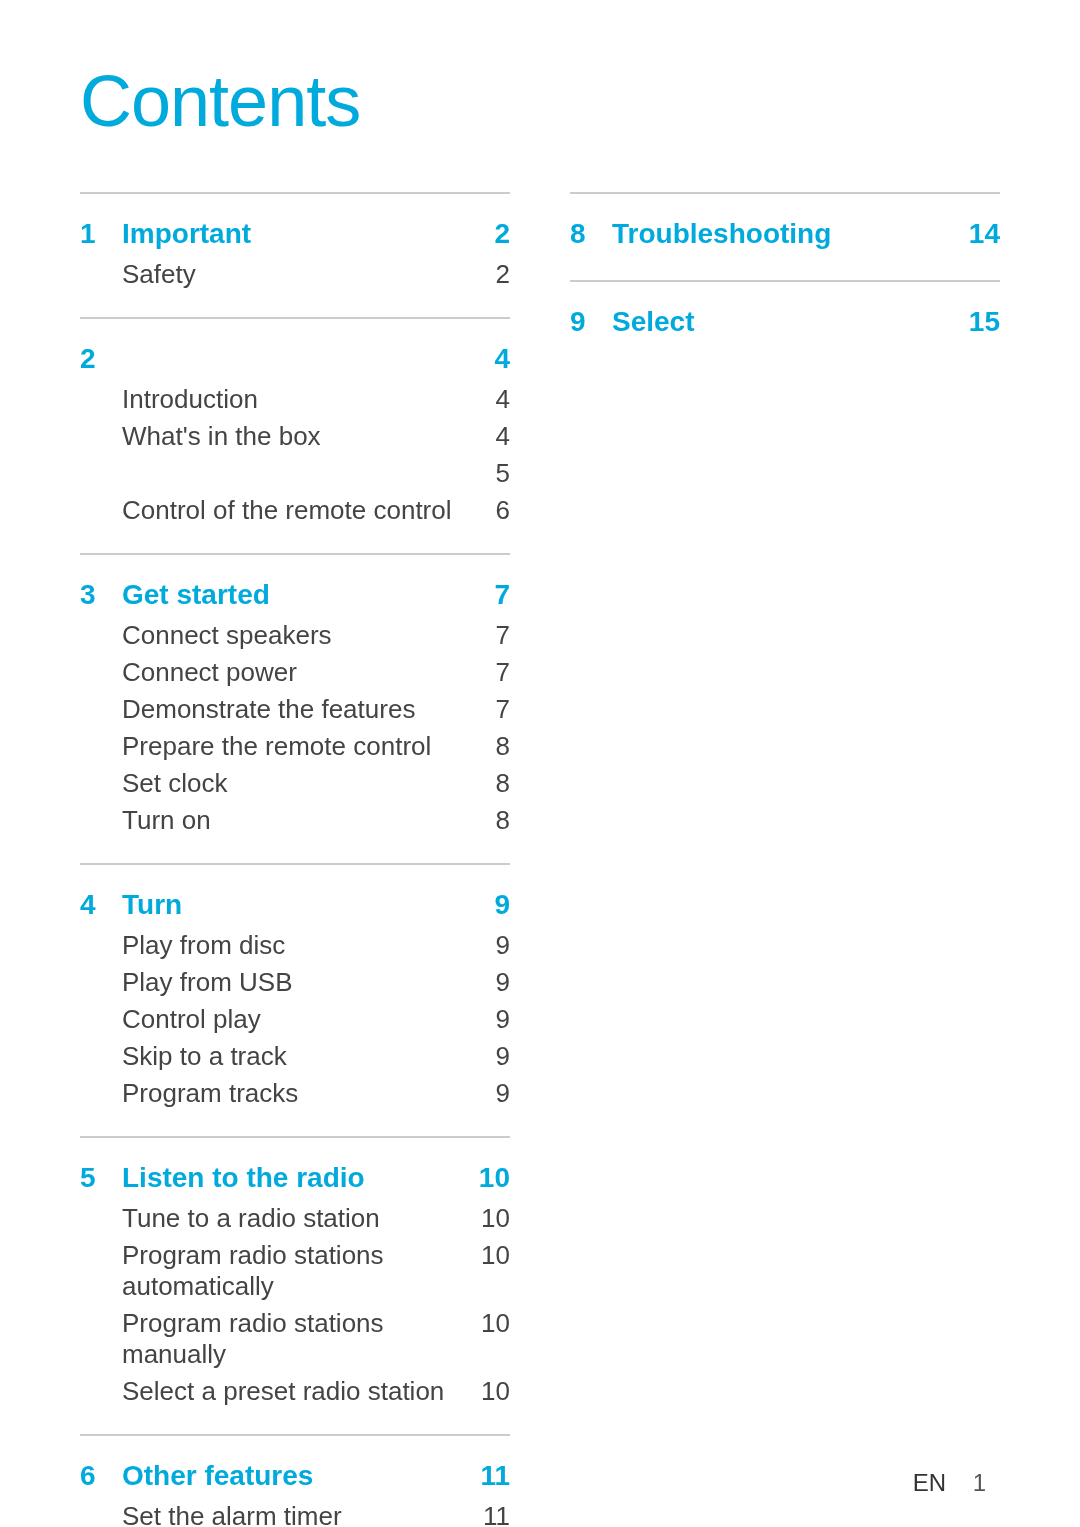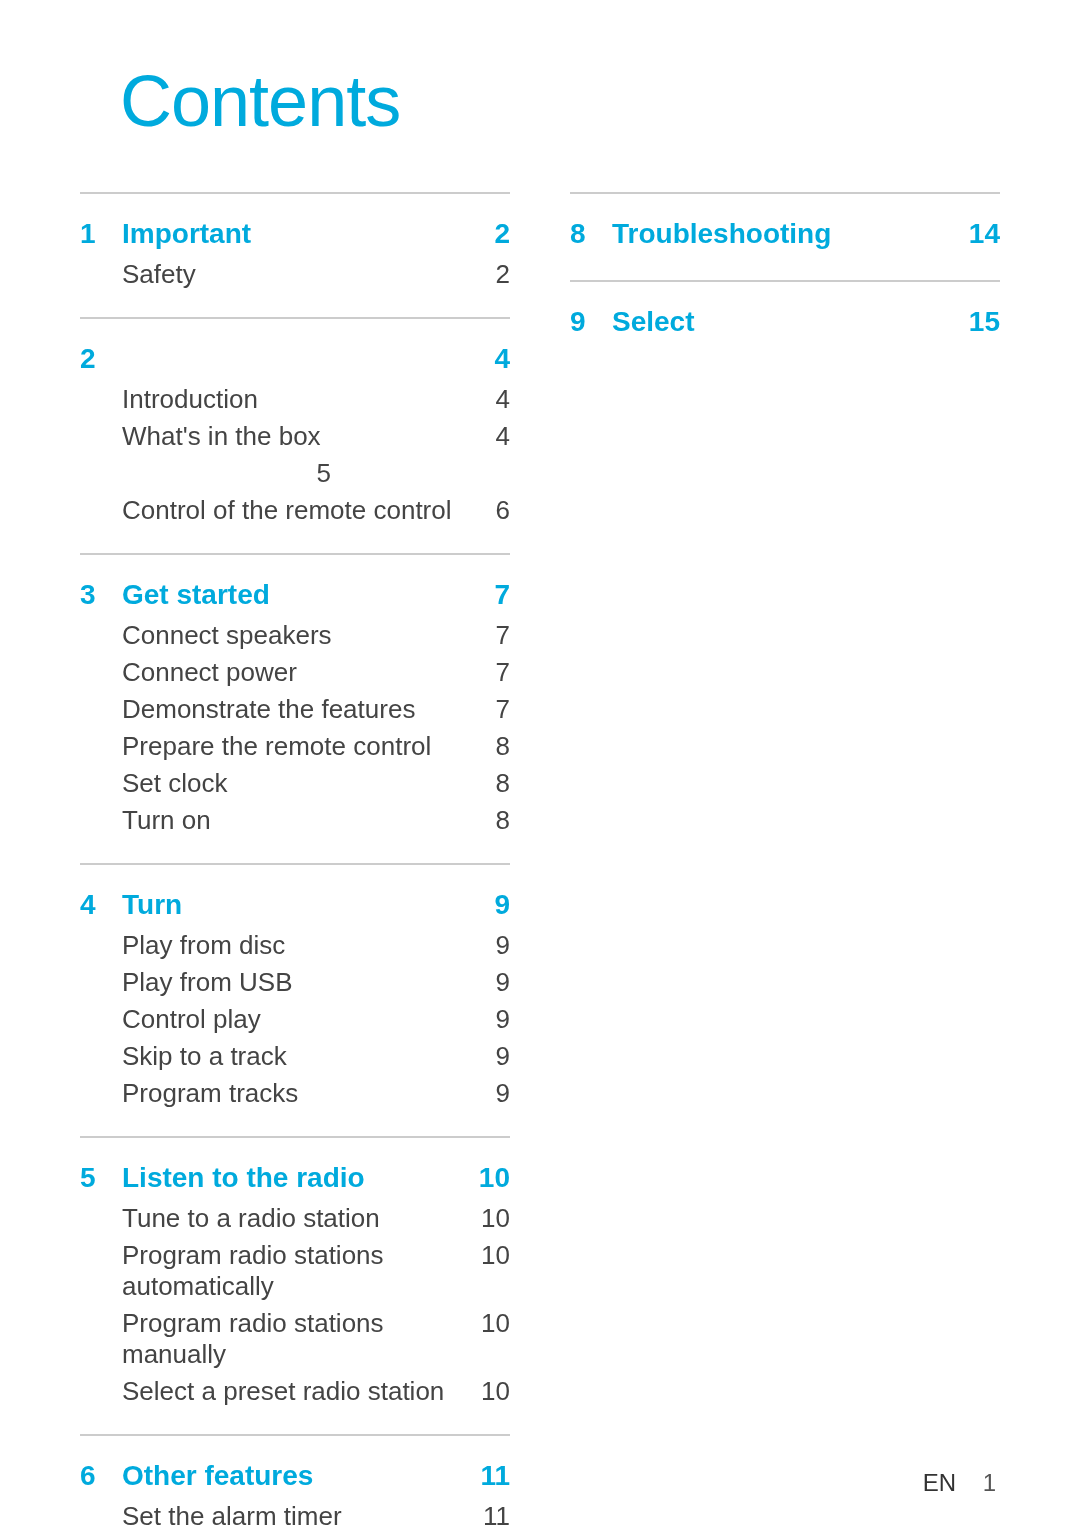--- a/index.html
+++ b/index.html
@@ -17,21 +17,20 @@
       color: #333333;
       font-size: 26px;
     }
 
     .page-title {
       color: #00aadd;
       font-size: 72px;
       font-weight: 300;
       margin-bottom: 50px;
       letter-spacing: -1px;
-      margin-left: 40px;
     }
 
     .two-column {
       display: flex;
       gap: 60px;
     }
 
     .col-left {
       flex: 1;
     }
@@ -73,21 +72,21 @@
     .section-page {
       color: #00aadd;
       font-size: 28px;
       font-weight: bold;
       text-align: right;
       min-width: 30px;
     }
 
     .toc-item {
       display: flex;
-      justify-content: center;
+      justify-content: flex-end;
       align-items: baseline;
       padding: 3px 0 3px 42px;
     }
 
     .toc-item-label {
       color: #444444;
       font-size: 26px;
       font-weight: normal;
       flex: 1;
     }
@@ -95,21 +94,21 @@
     .toc-item-page {
       color: #444444;
       font-size: 26px;
       text-align: right;
       min-width: 30px;
     }
 
     .footer {
       position: fixed;
       bottom: 30px;
-      right: 84px;
+      right: 94px;
       font-size: 24px;
       color: #555555;
     }
 
     .footer-en {
       color: #333333;
     }
   </style>
 </head>
 <body>

